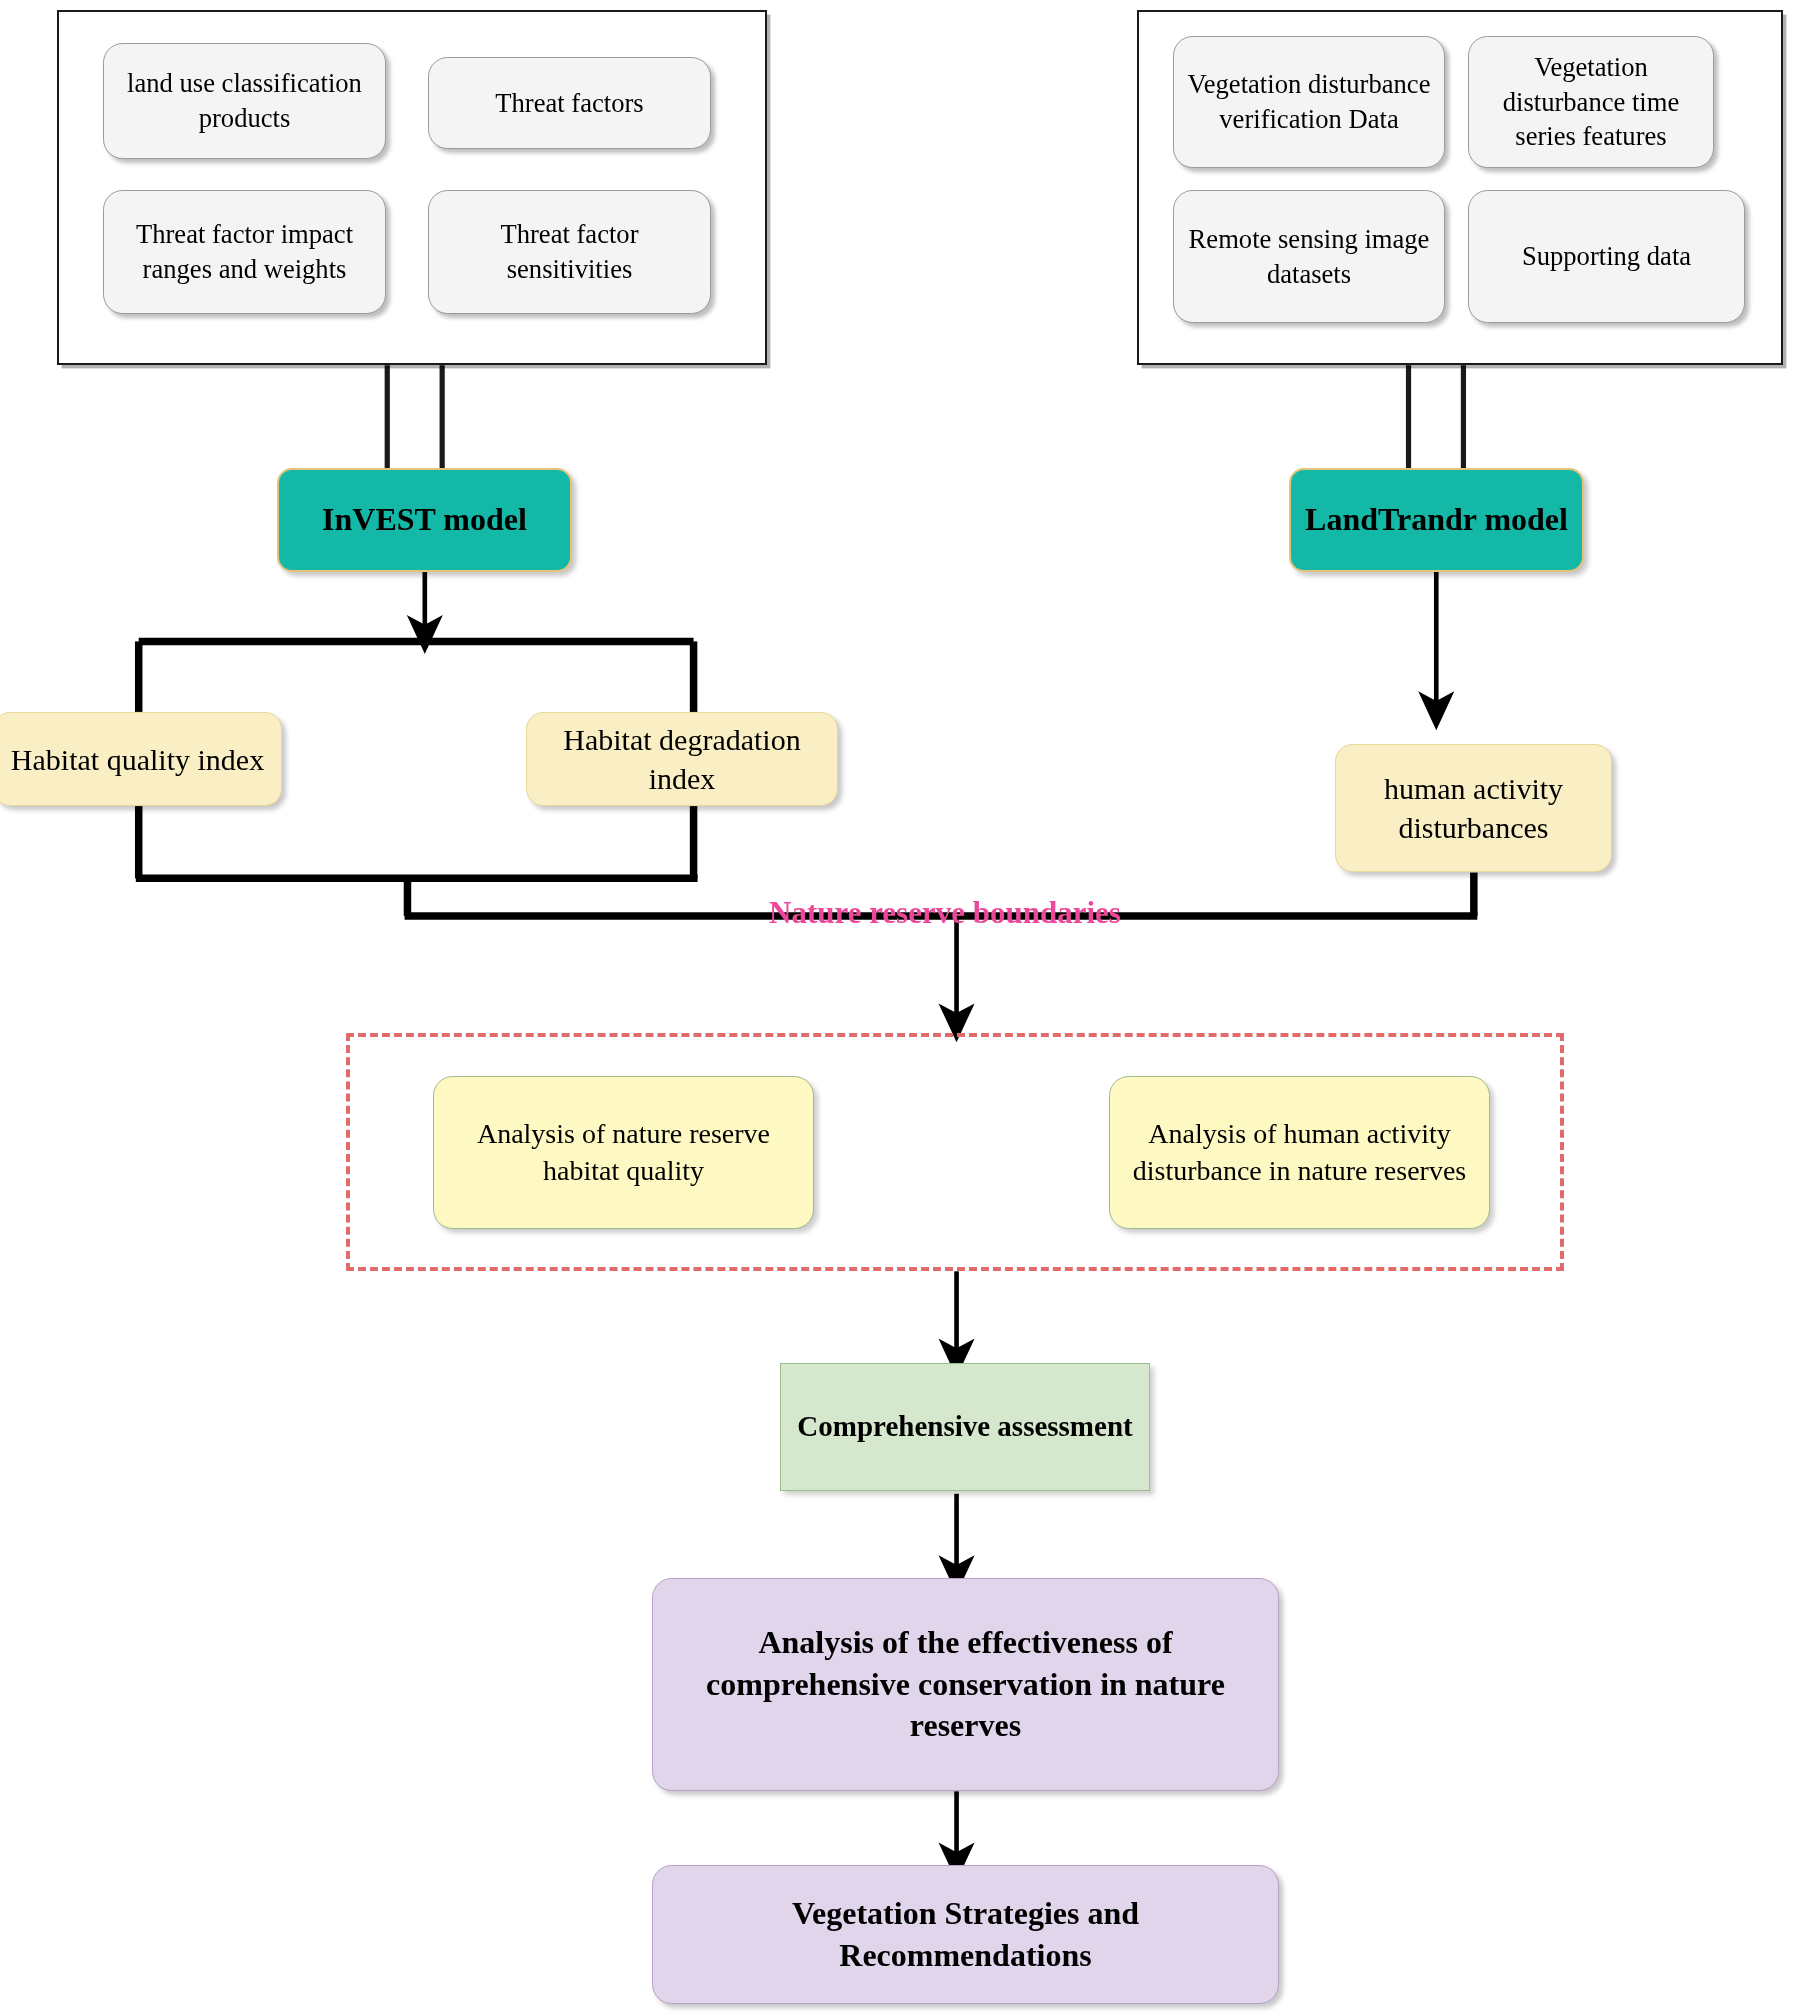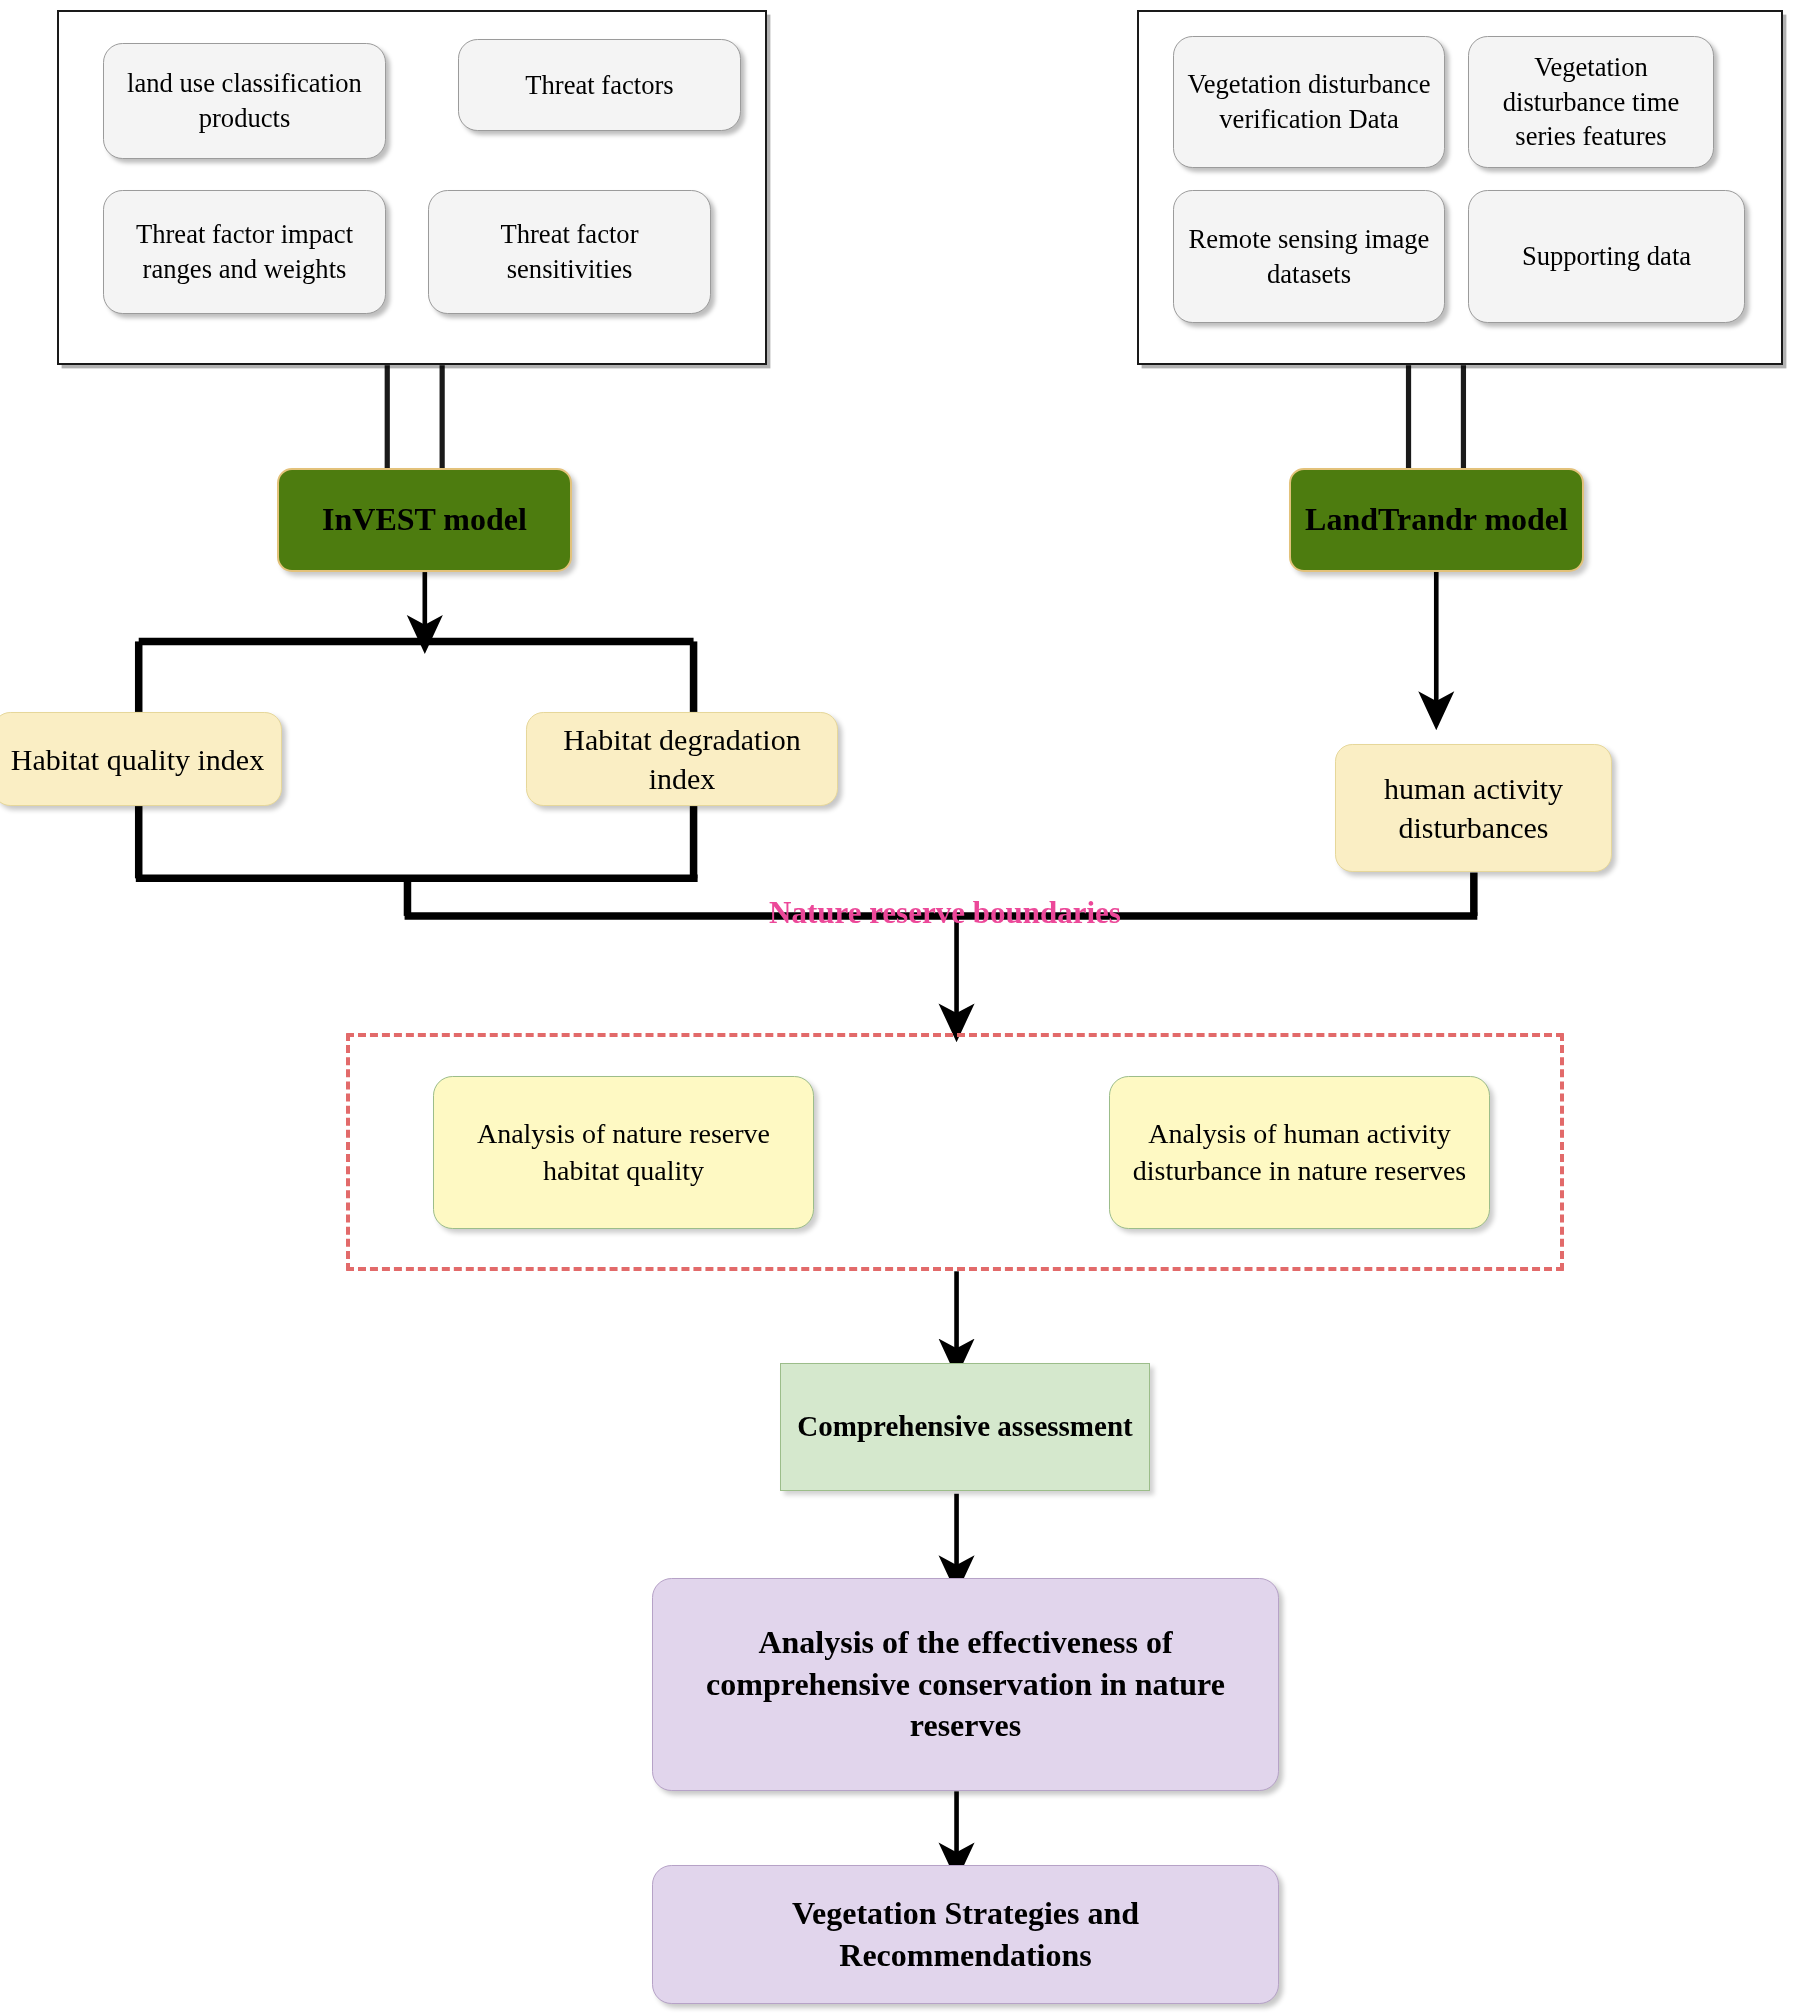--- a/index.html
+++ b/index.html
@@ -53,21 +53,21 @@
     background: #f4f4f4;
     border: 1.7px solid #9b9b9b;
     border-radius: 19.6px;
     font-size: 26.6px;
     box-shadow: 4px 4px 4.6px rgba(0,0,0,0.26);
     padding: 4.6px 8px;
   }
 
   
   .model {
-    background: #4d7c0f;
+    background: #14b8a6;
     border: 2.3px solid #e3c27a;
     border-radius: 15px;
     font-size: 32px;
     font-weight: bold;
     box-shadow: 4px 4px 5.2px rgba(0,0,0,0.22);
   }
 
   
   .index-node {
     background: #faeec4;
@@ -190,21 +190,21 @@
 
     <g stroke="#000000" fill="none">
       <path d="M1655,3100 L1655,3222" stroke-width="8" marker-end="url(#arrowSolid)"></path>
     </g>
   </svg>
 
   <div class="container-box" style="left:57px; top:10.4px; width:710px; height:355px;"></div>
 
   <div class="node chip" style="left:103px; top:43px; width:283px; height:116px;">land use classification products</div>
 
-  <div class="node chip" style="left:428px; top:39px; width:283px; height:92px;margin-left:30px;">Threat factors</div>
+  <div class="node chip" style="left:428px; top:57px; width:283px; height:92px;">Threat factors</div>
 
   <div class="node chip" style="left:103px; top:190px; width:283px; height:124px;">Threat factor impact ranges and weights</div>
 
   <div class="node chip" style="left:428px; top:190px; width:283px; height:124px;">Threat factor sensitivities</div>
 
   <div class="container-box" style="left:1137px; top:10.4px; width:646px; height:355px;"></div>
 
   <div class="node chip" style="left:1173px; top:36px; width:272px; height:132px;">Vegetation disturbance verification Data</div>
 
   <div class="node chip" style="left:1468px; top:36px; width:246px; height:132px;">Vegetation disturbance time series features</div>

